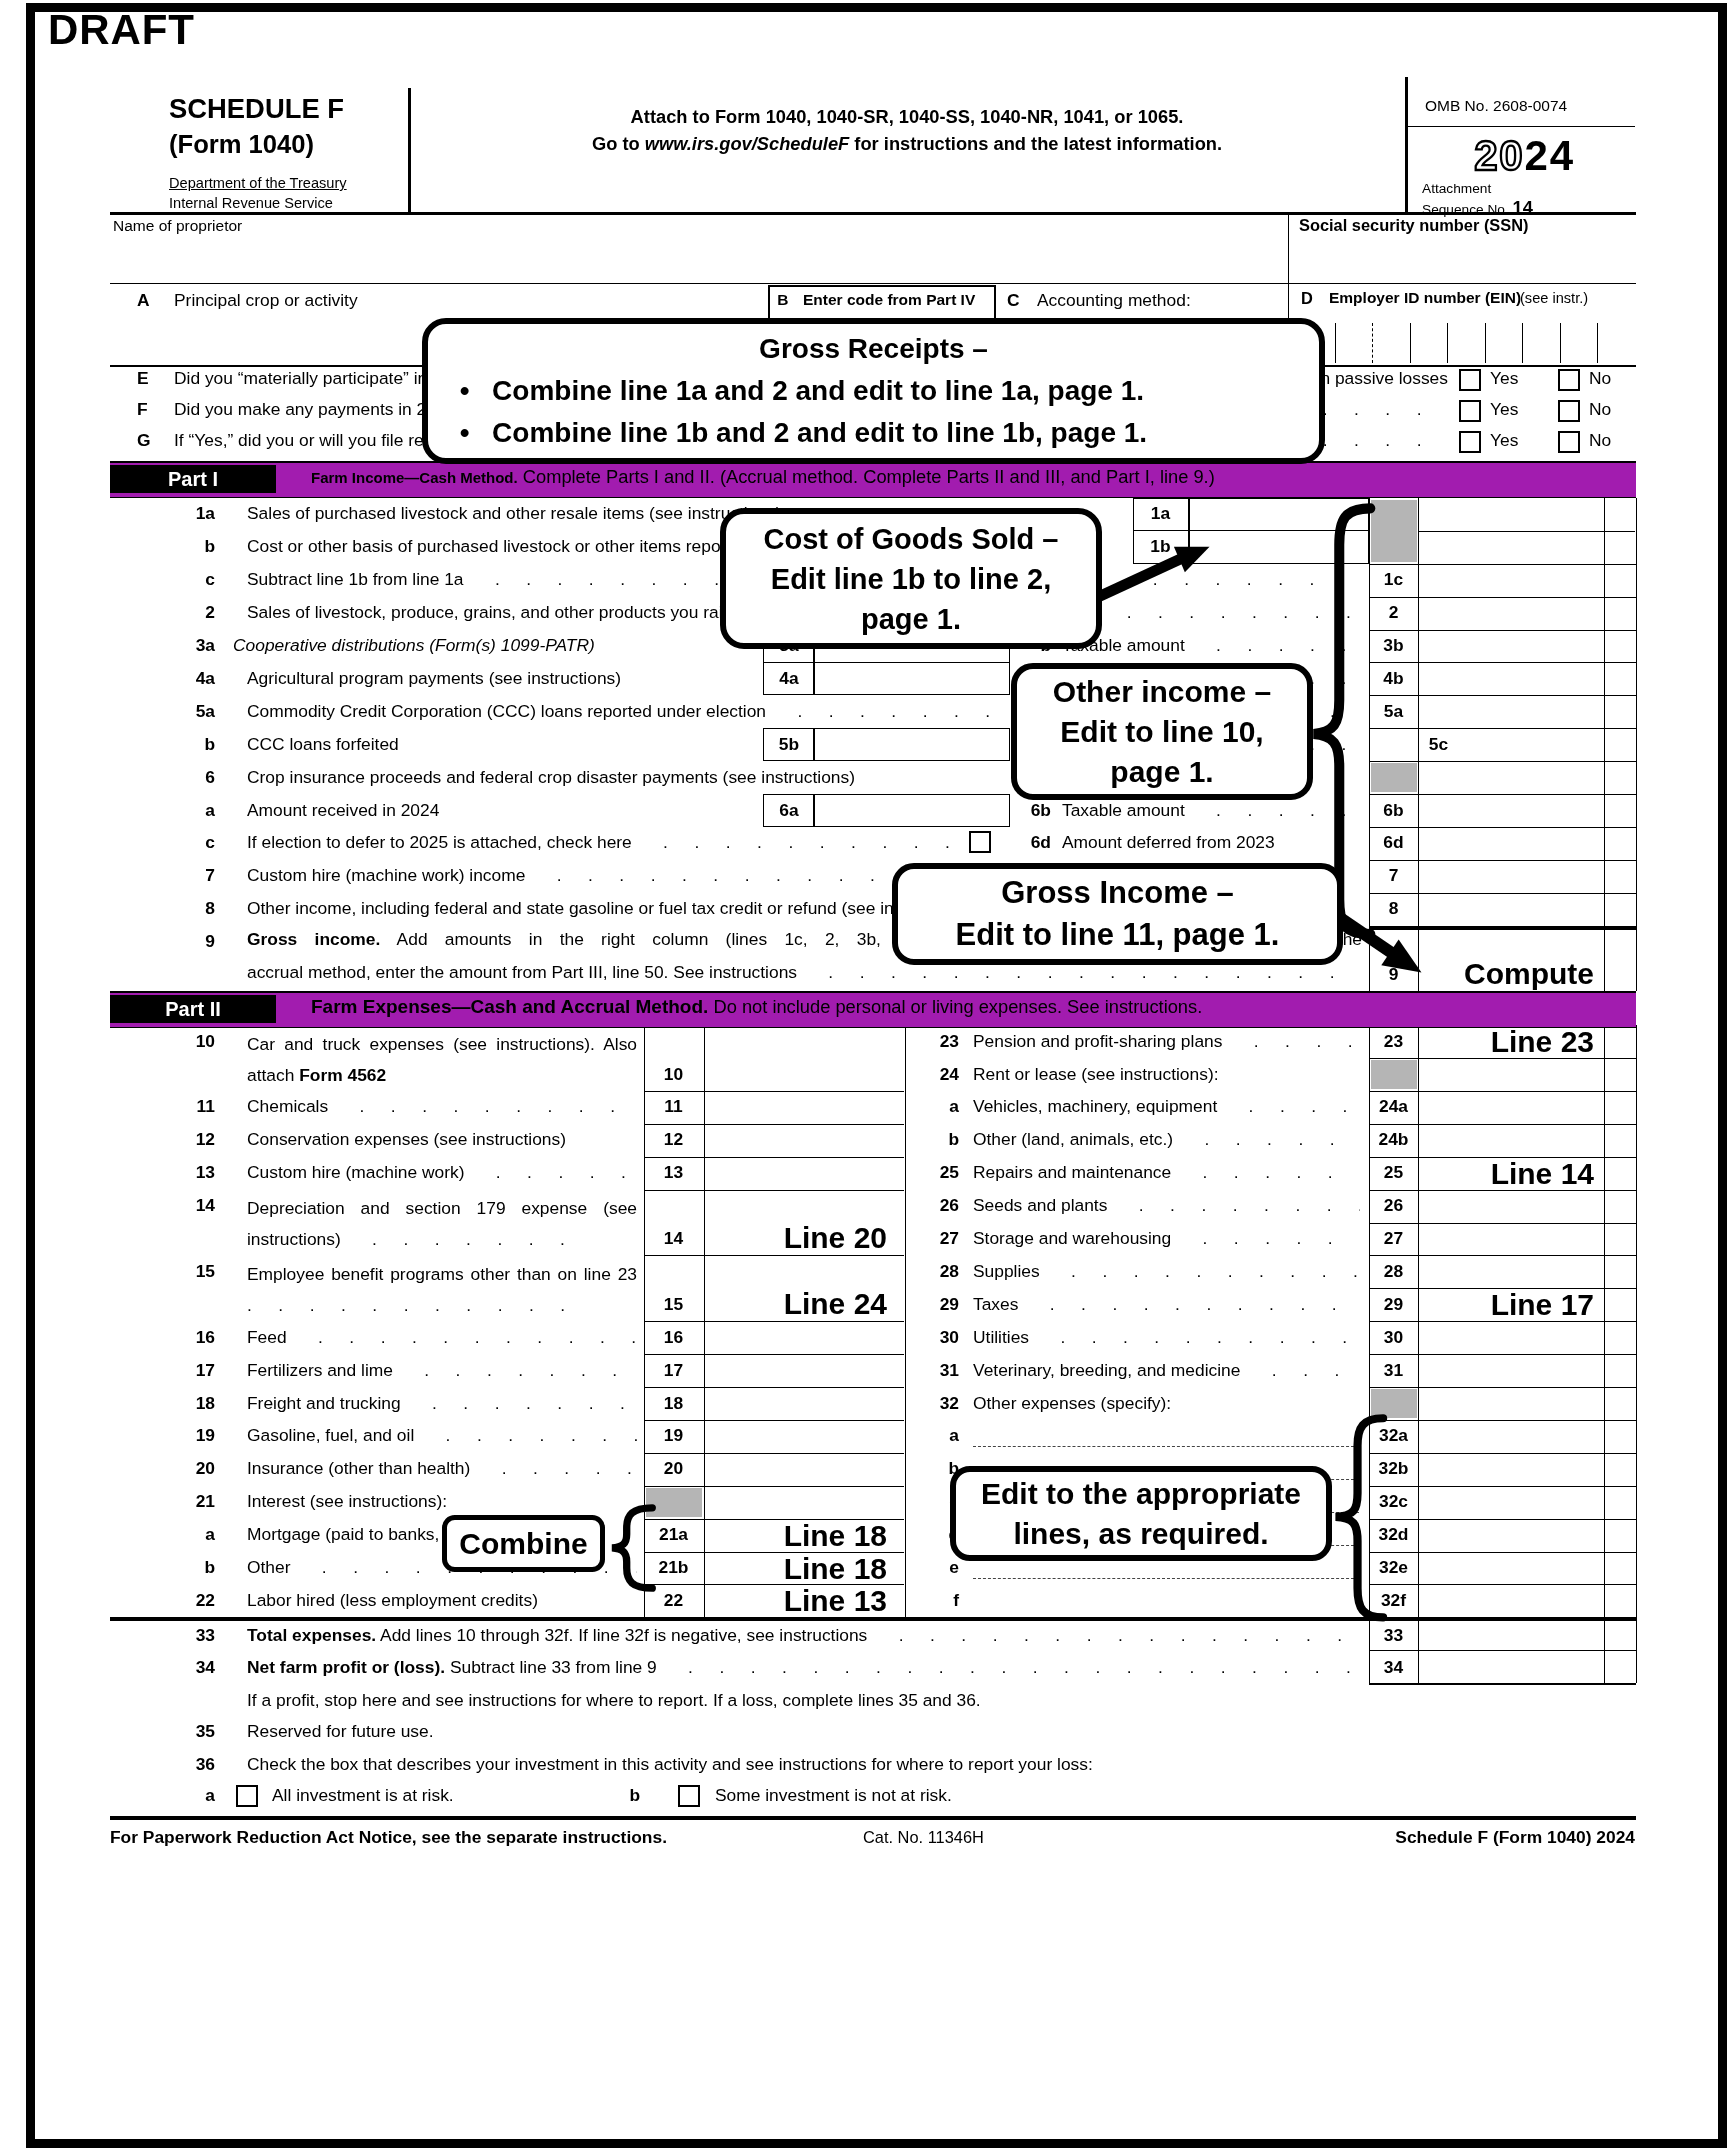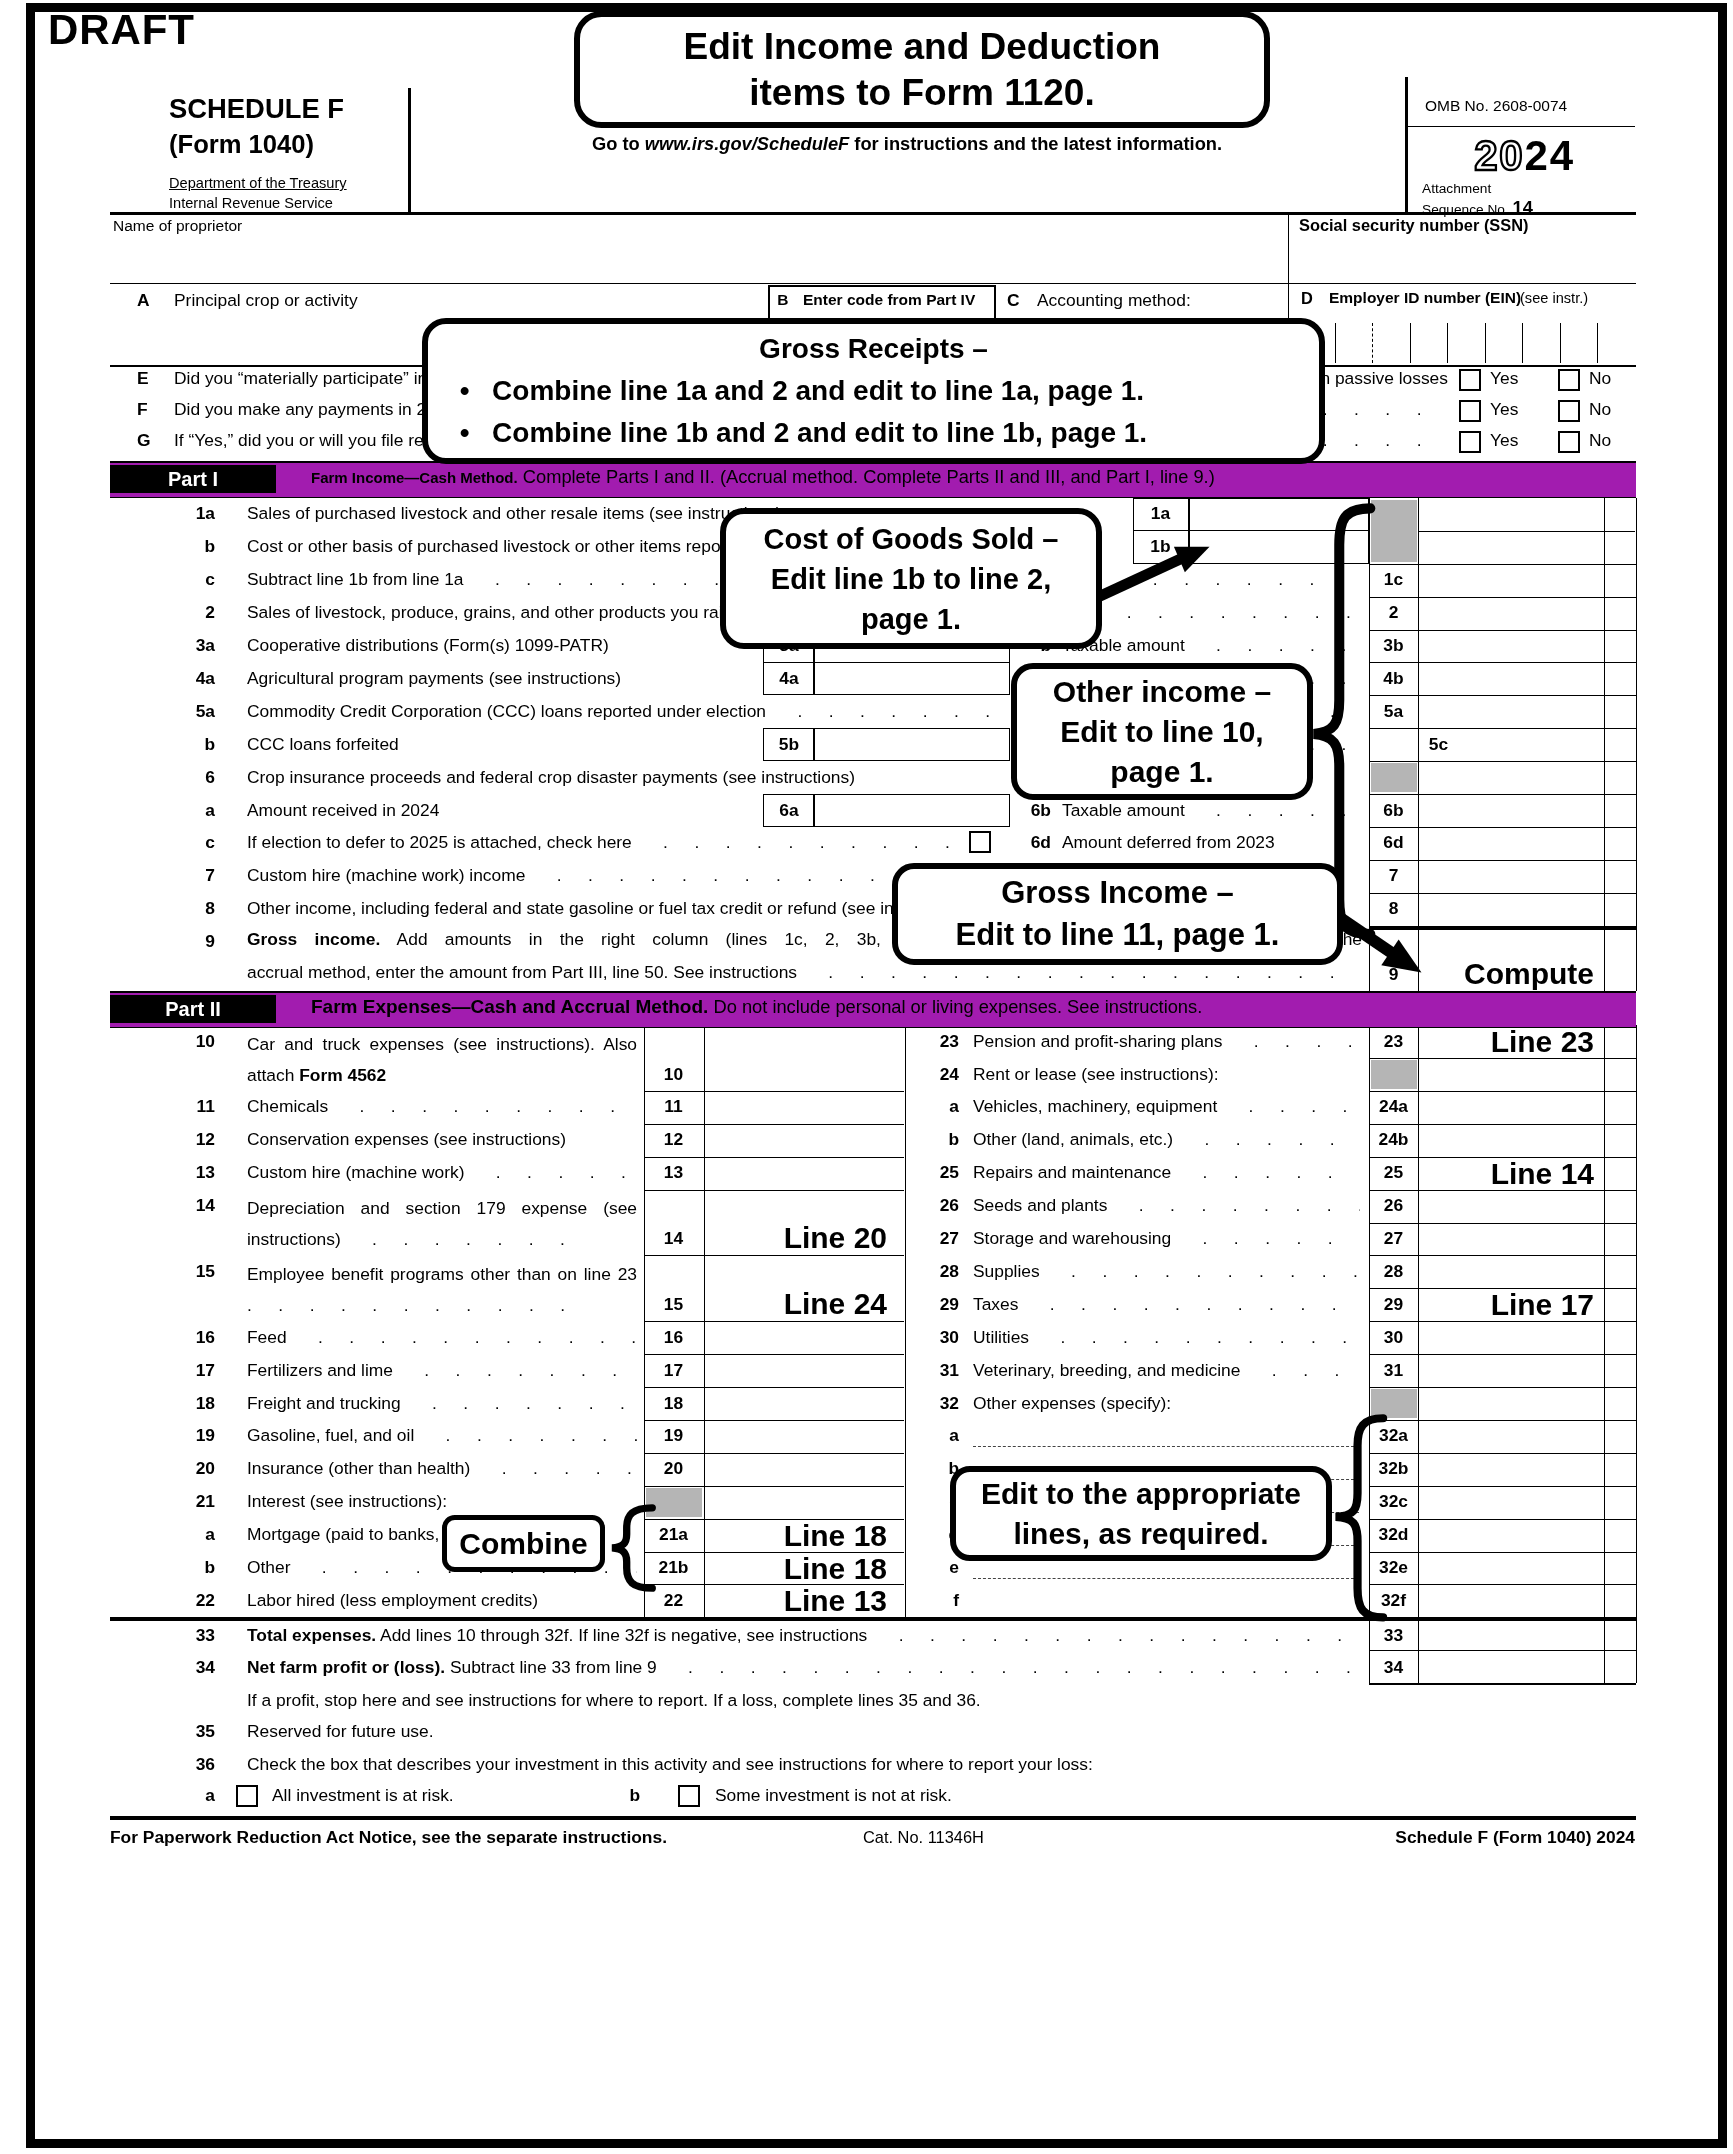--- a/index.html
+++ b/index.html
@@ -120,21 +120,21 @@
       <div class="clip" style="left: 247px; top: 536px; width: 877px;"><span>Cost or other basis of purchased livestock or other items reported on line 1a</span></div>
       <div class="numr" style="left: 119px; top: 569px; width: 96px;">c</div>
       <div class="clip" style="left: 247px; top: 569px; width: 1115px;"><span>Subtract line 1b from line 1a</span><span class="dots"> ........................................</span></div>
       <div class="numc" style="left: 1369px; top: 569px; width: 49px;">1c</div>
       <div class="fill" style="left: 1418px; top: 566px; width: 214px; height: 29px;"></div>
       <div class="numr" style="left: 119px; top: 602px; width: 96px;">2</div>
       <div class="clip" style="left: 247px; top: 602px; width: 1115px;"><span>Sales of livestock, produce, grains, and other products you raised</span><span class="dots"> ........................................</span></div>
       <div class="numc" style="left: 1369px; top: 602px; width: 49px;">2</div>
       <div class="fill" style="left: 1418px; top: 598px; width: 214px; height: 29px;"></div>
       <div class="numr" style="left: 119px; top: 635px; width: 96px;">3a</div>
-      <div class="clip" style="left: 247px; top: 635px; width: 512px;"><span>Cooperative distributions (Form(s) 1099-PATR)</span></div>
+      <div class="clip" style="left: 233px; top: 635px; width: 512px; font-style: italic;"><span>Cooperative distributions (Form(s) 1099-PATR)</span></div>
       <div style="position: absolute; left: 763px; top: 630px; width: 247px; height: 33px; border: 1.8px solid rgb(0, 0, 0); box-sizing: border-box;"></div>
       <div style="position: absolute; left: 813px; top: 630px; width: 1.8px; height: 33px; background: rgb(0, 0, 0);"></div>
       <div class="numc" style="left: 766px; top: 635px; width: 46px;">3a</div>
       <div class="fill" style="left: 815px; top: 631px; width: 193px; height: 29px;"></div>
       <div class="numr" style="left: 1001px; top: 635px; width: 50px;">b</div>
       <div class="clip" style="left: 1062px; top: 635px; width: 298px;"><span>Taxable amount</span><span class="dots"> ............</span></div>
       <div class="numc" style="left: 1369px; top: 635px; width: 49px;">3b</div>
       <div class="fill" style="left: 1418px; top: 631px; width: 214px; height: 29px;"></div>
       <div class="numr" style="left: 119px; top: 668px; width: 96px;">4a</div>
       <div class="clip" style="left: 247px; top: 668px; width: 512px;"><span>Agricultural program payments (see instructions)</span></div>
@@ -450,24 +450,20 @@
       <polygon points="1556,1064 1512,1056 1531,1028" fill="#000"></polygon>
     </g>
 
     <path d="M 1500 556 C 1472 556 1466 568 1466 596 L 1466 766 C 1466 792 1460 801 1438 803 C 1460 805 1466 814 1466 838 L 1466 984 C 1466 1012 1472 1022 1500 1022" fill="none" stroke="#000" stroke-width="11" stroke-linecap="round"></path>
 
     <path d="M 714 1650 C 692 1650 686 1658 686 1672 L 686 1679 C 686 1689 682 1693 670 1694 C 682 1695 686 1699 686 1709 L 686 1716 C 686 1730 692 1738 714 1738" fill="none" stroke="#000" stroke-width="8" stroke-linecap="round"></path>
 
     <path d="M 1514 1552 C 1492 1552 1486 1562 1486 1582 L 1486 1634 C 1486 1652 1482 1659 1462 1660 C 1482 1661 1486 1668 1486 1686 L 1486 1738 C 1486 1760 1492 1770 1514 1770" fill="none" stroke="#000" stroke-width="9" stroke-linecap="round"></path>
   </svg>
 
-  <div class="callout" style="left:574px;top:11px;width:696px;height:117px;border-width:6.4px;border-radius:27.4px;font-size:37px;line-height:46px;">
-    <div>Edit Income and Deduction</div>
-    <div>items to Form 1120.</div>
-  </div>
 
   <div class="callout" style="left:422px;top:318px;width:903px;height:146px;border-width:6.4px;border-radius:24px;font-size:28px;line-height:42px;align-items:stretch;padding:0 9.1px;">
     <div style="text-align:center;">Gross Receipts –</div>
     <div style="display:flex;text-align:left;">
       <span style="width:55px;text-align:center;">•</span>
       <span>Combine line 1a and 2 and edit to line 1a, page 1.</span>
     </div>
     <div style="display:flex;text-align:left;">
       <span style="width:55px;text-align:center;">•</span>
       <span>Combine line 1b and 2 and edit to line 1b, page 1.</span>

